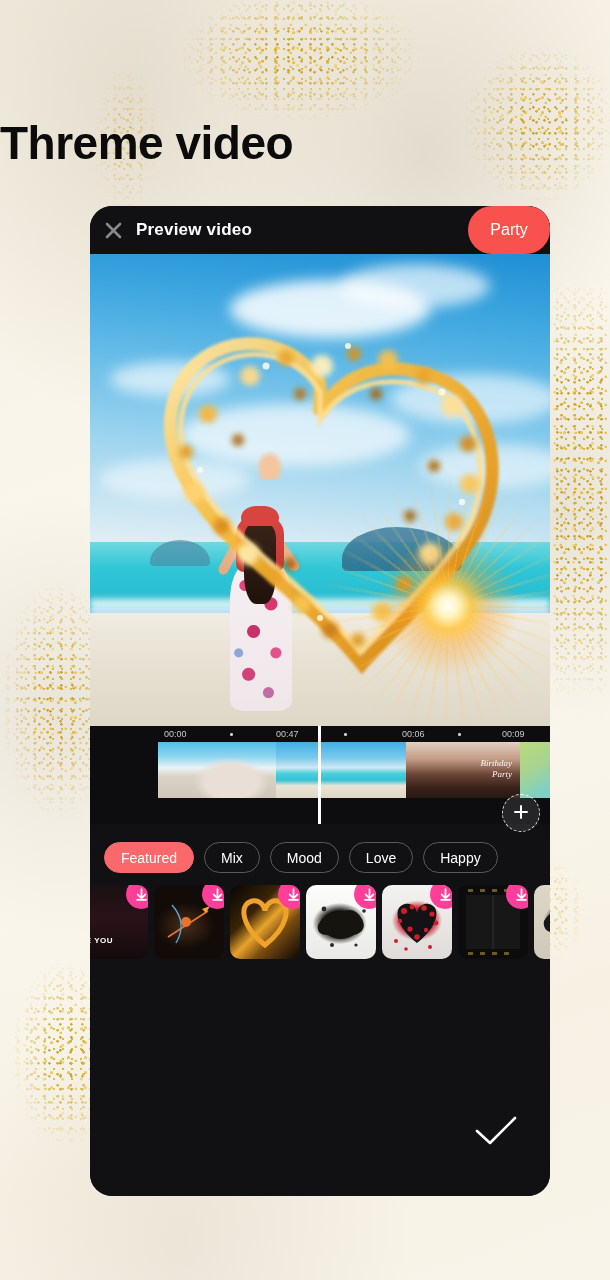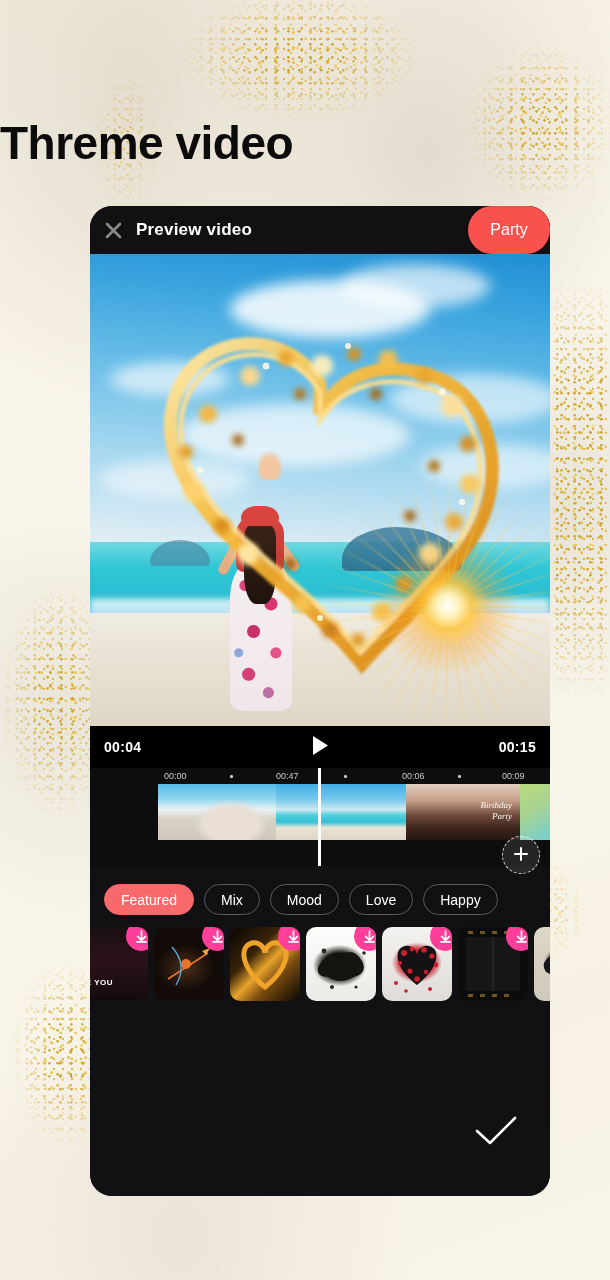--- a/index.html
+++ b/index.html
@@ -513,32 +513,20 @@
             <circle cx="110" cy="216" r="3" fill="#fffbe8"></circle>
           <circle cx="372" cy="248" r="3.2" fill="#fffbe8"></circle>
             <circle cx="230" cy="364" r="3" fill="#fffbe8"></circle>
         </g>
       </svg>
 
       <div class="flare-rays"></div>
       <div class="flare"></div>
     </div>
 
-    <div class="transport">
-      <div class="t-time">00:04</div>
-      <button class="play-btn">
-        <span>
-          <svg width="19" height="21" viewBox="0 0 19 21">
-            <path d="M2 1 L17 10.5 L2 20 Z" fill="#ffffff"></path>
-          </svg>
-        </span>
-      </button>
-      <div class="t-spacer"></div>
-      <div class="t-time">00:15</div>
-    </div>
 
     <div class="timeline">
       <div class="ruler">
         <span style="left:6px">00:00</span>
         <span class="dot" style="left:72px"></span>
         <span style="left:118px">00:47</span>
         <span class="dot" style="left:186px"></span>
         <span style="left:244px">00:06</span>
         <span class="dot" style="left:300px"></span>
         <span style="left:344px">00:09</span>

